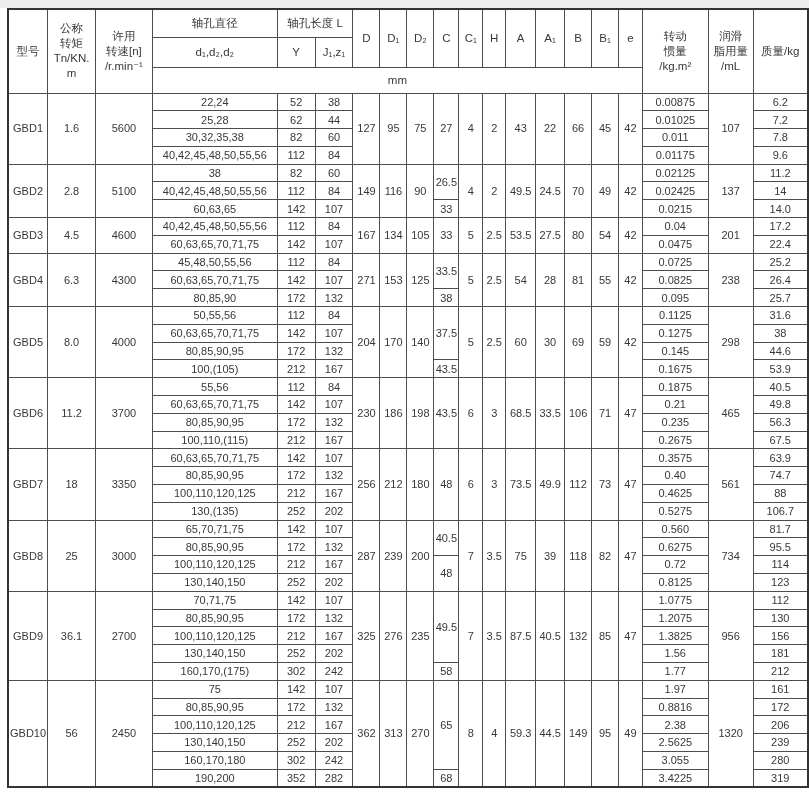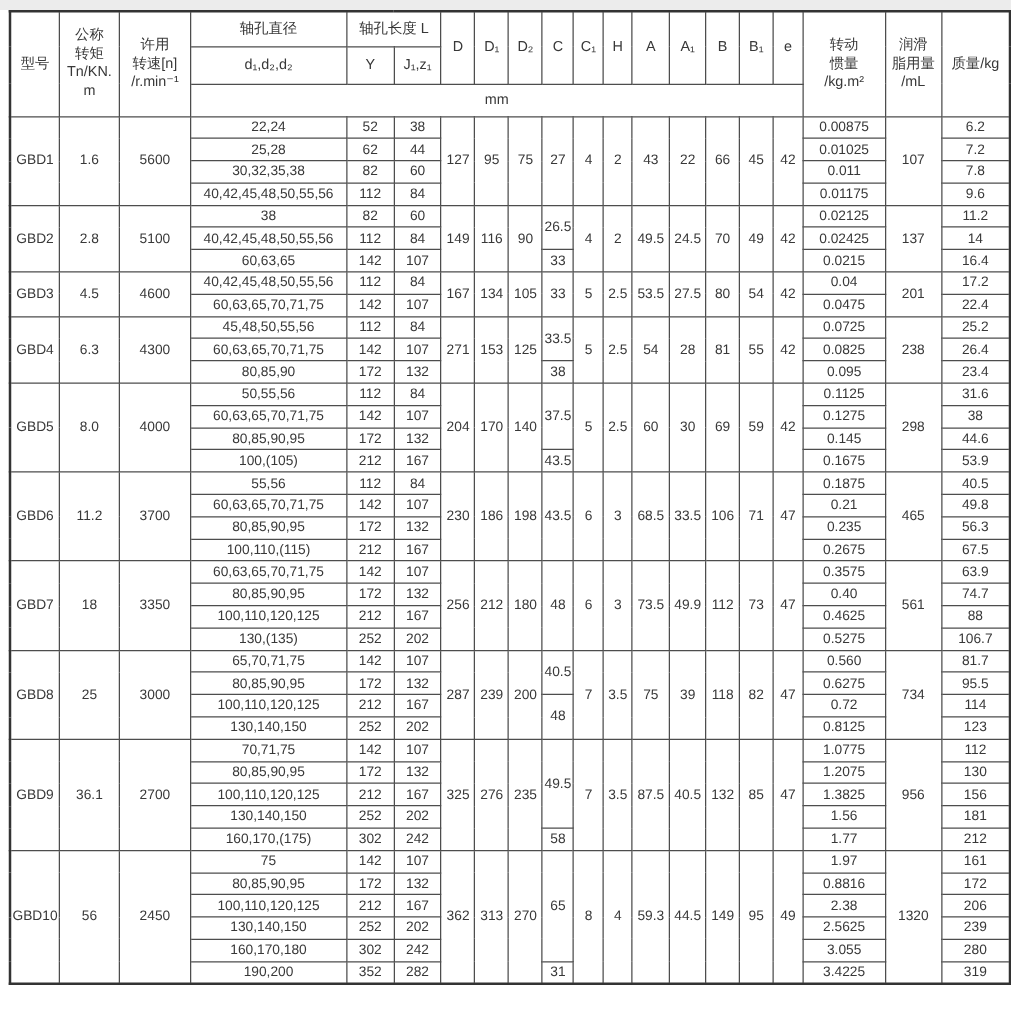--- a/index.html
+++ b/index.html
@@ -154,21 +154,21 @@
         <td>84</td>
         <td>0.02425</td>
         <td>14</td>
       </tr>
       <tr>
         <td>60,63,65</td>
         <td>142</td>
         <td>107</td>
         <td rowspan="1">33</td>
         <td>0.0215</td>
-        <td>16.4</td>
+        <td>14.0</td>
       </tr>
       <tr>
         <td rowspan="2">GBD3</td>
         <td rowspan="2">4.5</td>
         <td rowspan="2">4600</td>
         <td>40,42,45,48,50,55,56</td>
         <td>112</td>
         <td>84</td>
         <td rowspan="2">167</td>
         <td rowspan="2">134</td>
@@ -220,21 +220,21 @@
         <td>107</td>
         <td>0.0825</td>
         <td>26.4</td>
       </tr>
       <tr>
         <td>80,85,90</td>
         <td>172</td>
         <td>132</td>
         <td rowspan="1">38</td>
         <td>0.095</td>
-        <td>23.4</td>
+        <td>25.7</td>
       </tr>
       <tr>
         <td rowspan="4">GBD5</td>
         <td rowspan="4">8.0</td>
         <td rowspan="4">4000</td>
         <td>50,55,56</td>
         <td>112</td>
         <td>84</td>
         <td rowspan="4">204</td>
         <td rowspan="4">170</td>
@@ -501,18 +501,18 @@
         <td>160,170,180</td>
         <td>302</td>
         <td>242</td>
         <td>3.055</td>
         <td>280</td>
       </tr>
       <tr>
         <td>190,200</td>
         <td>352</td>
         <td>282</td>
-        <td rowspan="1">31</td>
+        <td rowspan="1">68</td>
         <td>3.4225</td>
         <td>319</td>
       </tr>
     </tbody>
 </table>
 
 </body></html>

